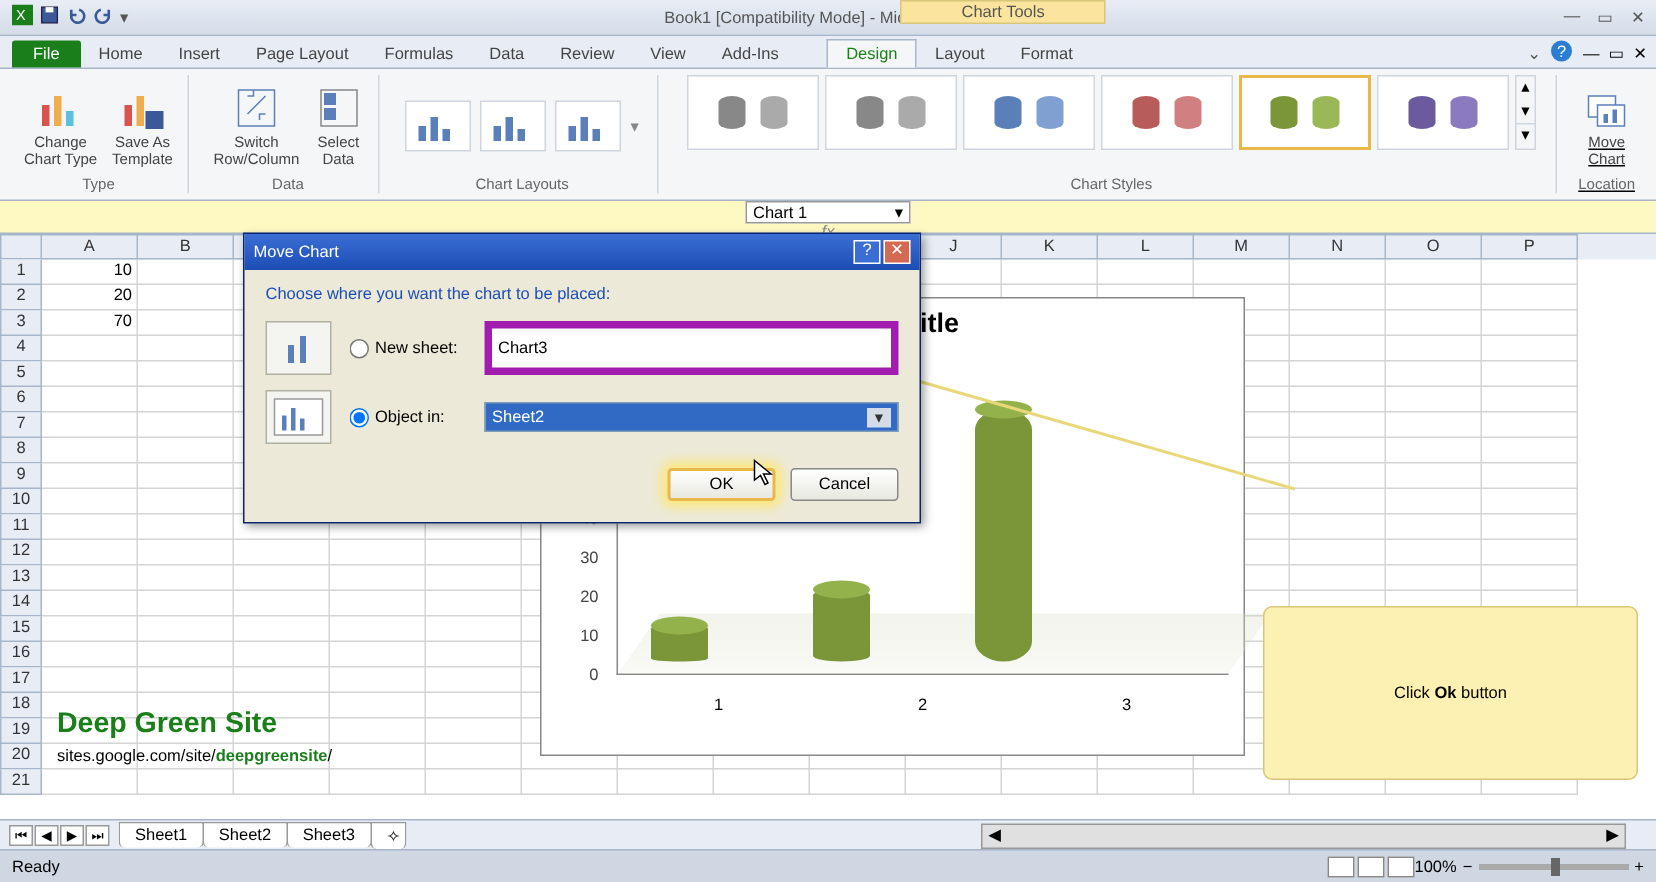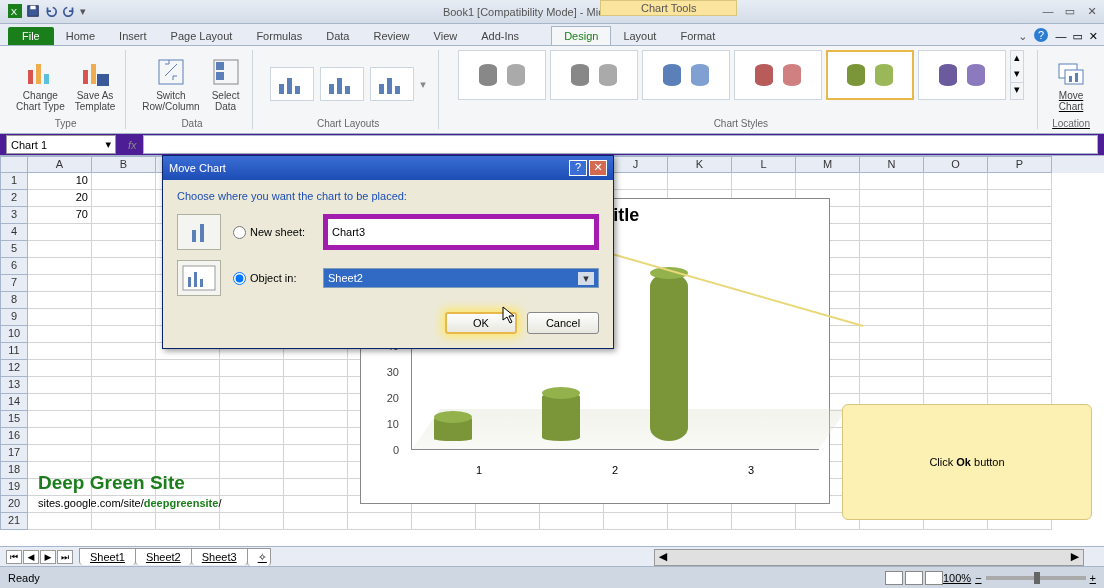--- a/index.html
+++ b/index.html
@@ -29,21 +29,21 @@
 .rbtn{display:flex;flex-direction:column;align-items:center;gap:2px;cursor:pointer;padding:2px;}
 .rbtn svg{width:32px;height:32px;}
 .rlabel{font-size:10px;color:#444;text-align:center;line-height:1.1;}
 .rgroup-name{font-size:10px;color:#666;}
 .styles-gallery{display:flex;gap:4px;align-items:center;}
 .style-thumb{width:88px;height:50px;border:1px solid #cdd5df;background:#fff;display:flex;align-items:center;justify-content:center;gap:10px;cursor:pointer;}
 .style-thumb.sel{border:2px solid #e8b84a;}
 .cyl{width:18px;height:22px;border-radius:50%/20%;}
 
 
-.fbar{height:22px;background:#4c1d95;border-bottom:1px solid #a6b5c9;display:flex;align-items:center;}
+.fbar{height:22px;background:#fef9c3;border-bottom:1px solid #a6b5c9;display:flex;align-items:center;flex-direction:column;}
 .namebox{width:110px;height:19px;border:1px solid #999;background:#fff;margin:0 6px;padding:0 4px;display:flex;align-items:center;justify-content:space-between;}
 .fxbox{flex:1;height:19px;border:1px solid #a6b5c9;background:#fff;margin-right:6px;}
 
 
 .grid-area{position:absolute;top:156px;left:0;right:0;bottom:22px;background:#fff;}
 .col-headers{display:flex;height:17px;background:#e8edf5;}
 .corner{width:28px;border:1px solid #a6b5c9;}
 .ch{width:64px;border:1px solid #a6b5c9;border-left:none;text-align:center;color:#333;line-height:15px;}
 .rows{position:relative;}
 .row{display:flex;height:17px;}
@@ -89,21 +89,21 @@
 
 .brand{position:absolute;top:472px;left:38px;z-index:5;}
 .brand .t1{color:#1a7f1a;font-size:19px;font-weight:bold;}
 .brand .t2{font-size:14px;}
 .brand .t2 b{color:#1a7f1a;}
 
 
 .sheet-tabs{position:absolute;bottom:22px;left:0;right:0;height:20px;background:#e8edf5;border-top:1px solid #a6b5c9;display:flex;align-items:center;}
 .st-nav{display:flex;gap:1px;margin:0 6px;}
 .st-nav span{width:16px;height:14px;border:1px solid #999;background:#fff;text-align:center;font-size:9px;line-height:12px;cursor:pointer;}
-.stab{padding:2px 10px;background:#fff;border:1px solid #999;border-bottom:none;border-radius:0 0 4px 4px;margin-right:-1px;cursor:pointer;text-decoration:underline;}
+.stab{padding:2px 10px;background:#fff;border:1px solid #999;border-bottom:none;border-radius:0 0 4px 4px;margin-right:-1px;cursor:pointer;}
 .stab.active{background:#fff;font-weight:normal;}
 .hscroll{position:absolute;right:20px;bottom:0;width:430px;height:17px;background:#e0e0e0;border:1px solid #999;}
 
 
 .statusbar{position:absolute;bottom:0;left:0;right:0;height:22px;background:#cfd7e3;border-top:1px solid #a6b5c9;display:flex;align-items:center;padding:0 8px;justify-content:space-between;}
 .view-btns{display:flex;gap:2px;align-items:center;}
 .vb{width:18px;height:14px;border:1px solid #888;background:#fff;}
 .zoom{display:flex;align-items:center;gap:4px;}
 .slider{width:100px;height:4px;background:#aaa;position:relative;}
 .slider::after{content:"";position:absolute;left:48px;top:-4px;width:6px;height:12px;background:#666;}
@@ -829,21 +829,21 @@
   <div class="stab">Sheet3</div>
   <div class="stab" style="width:24px;text-align:center;">✧</div>
   <div class="hscroll">
       <span style="float:left;width:16px;text-align:center;">◀</span>
       <span style="float:right;width:16px;text-align:center;">▶</span>
     </div>
 </div>
 
 <div class="statusbar">
   <span>Ready</span>
-  <div style="display:flex;gap:0;align-items:center;text-decoration:underline;">
+  <div style="display:flex;gap:0;align-items:center;">
     <div class="view-btns">
       <div class="vb"></div>
       <div class="vb"></div>
       <div class="vb"></div>
     </div>
     <div class="zoom">
       <span>100%</span>
       <span>−</span>
       <div class="slider"></div>
       <span>+</span>

